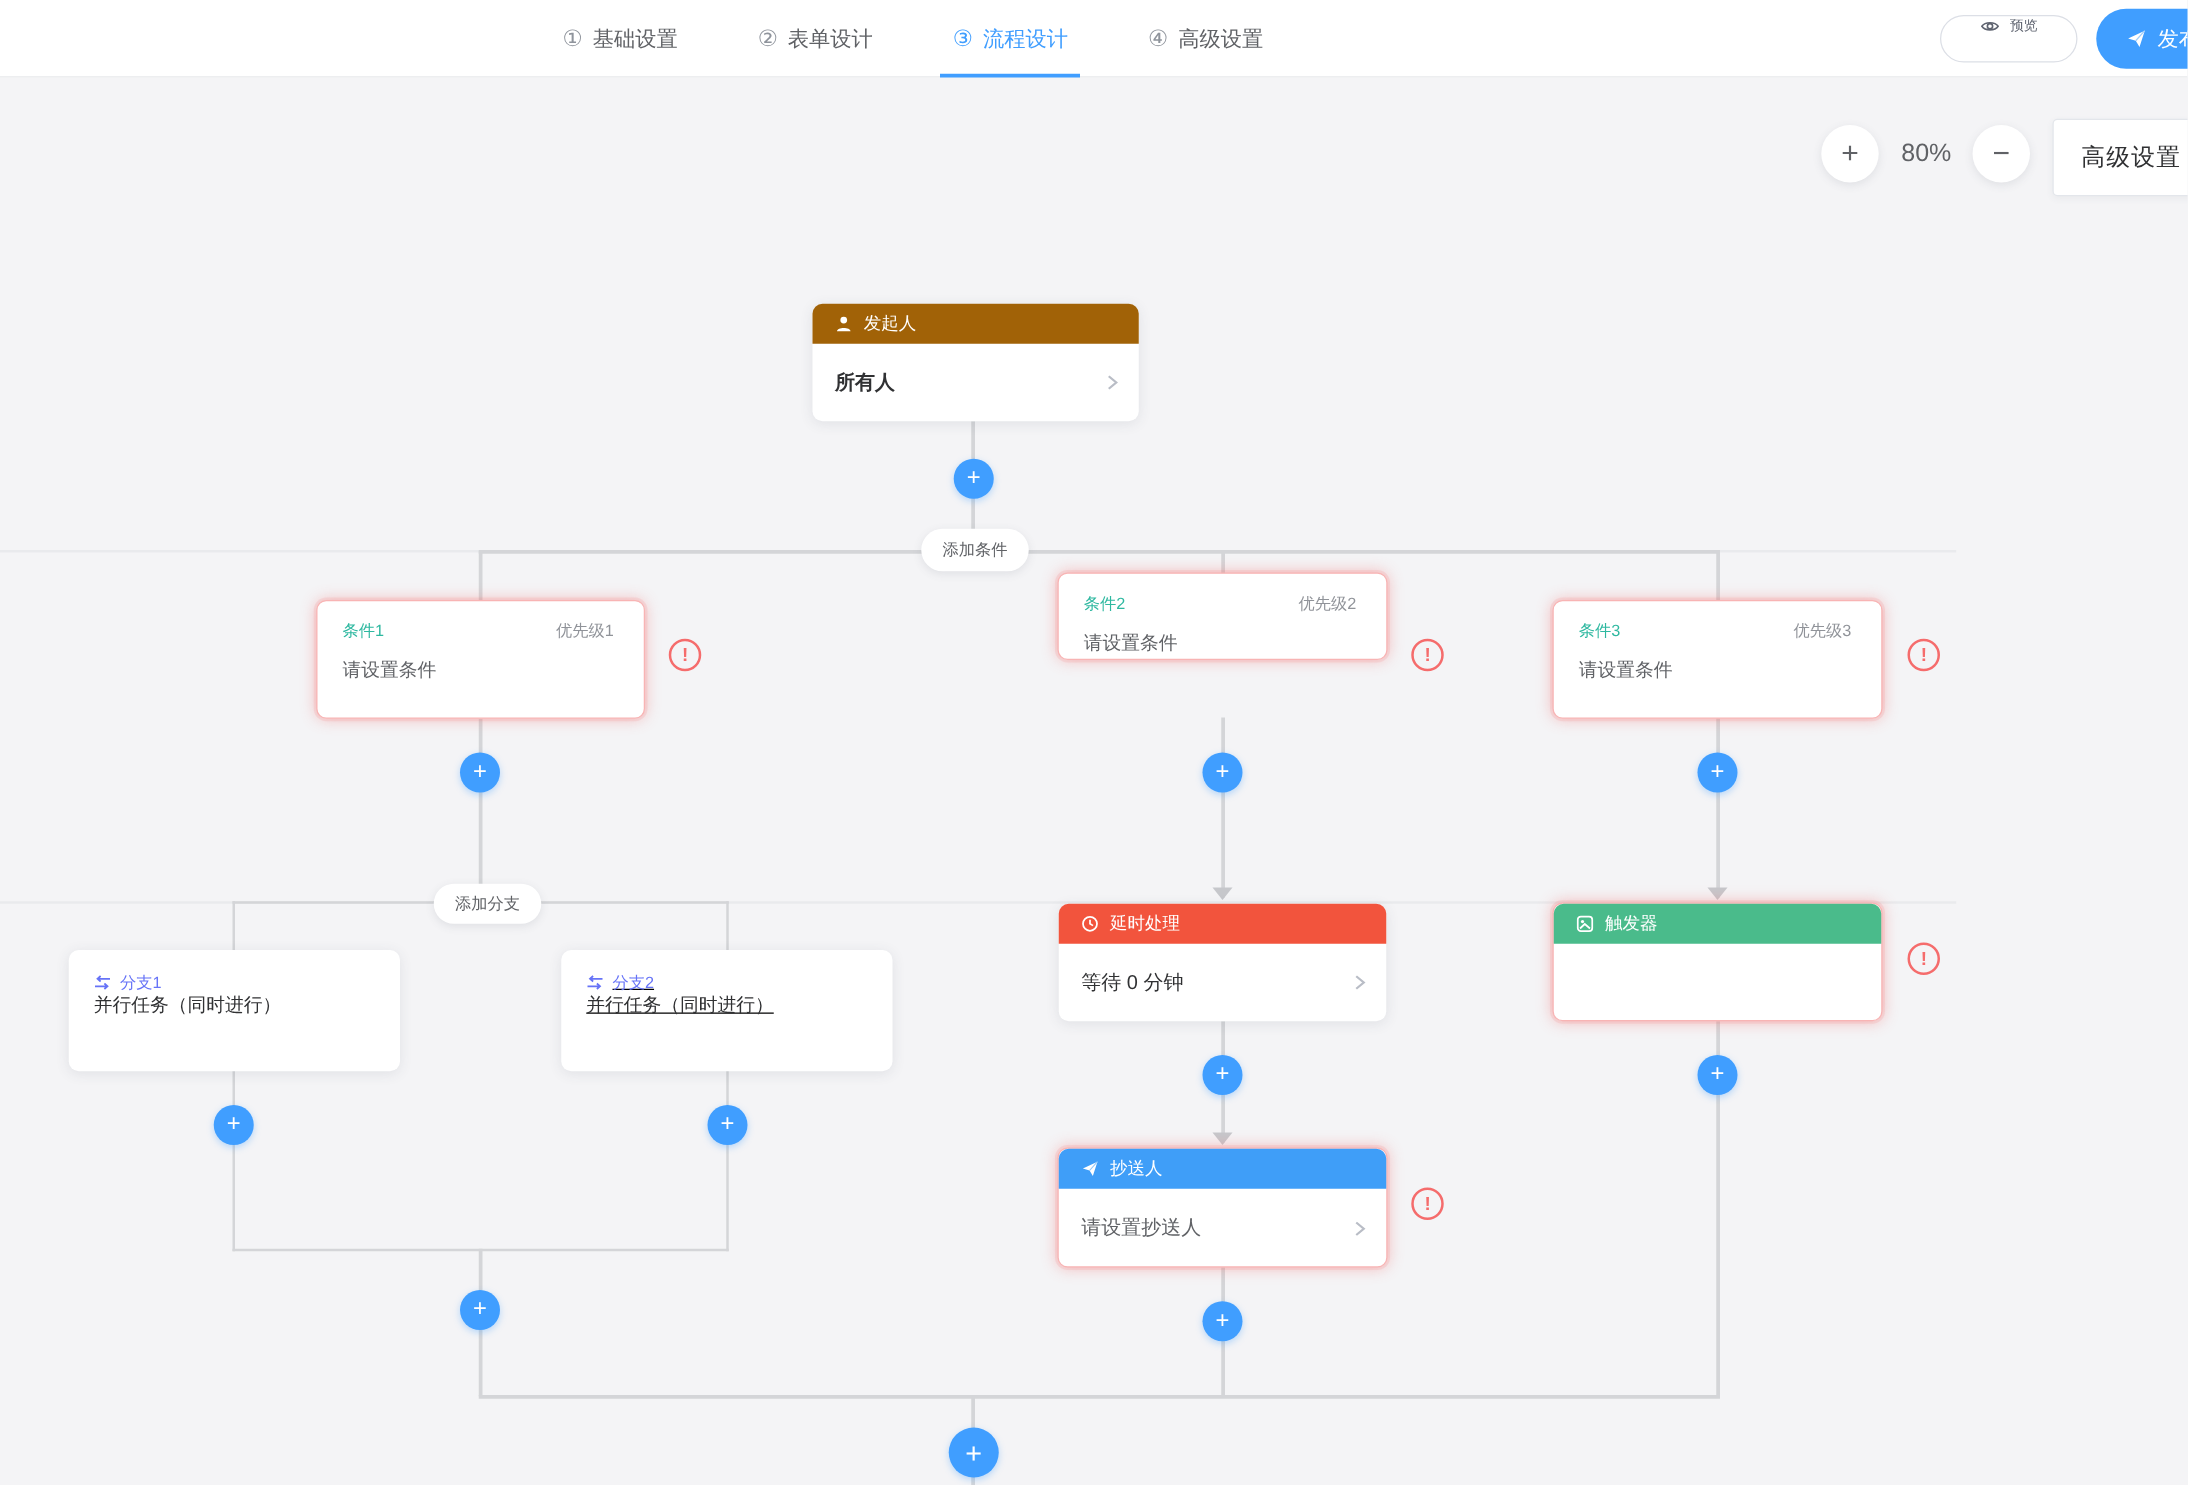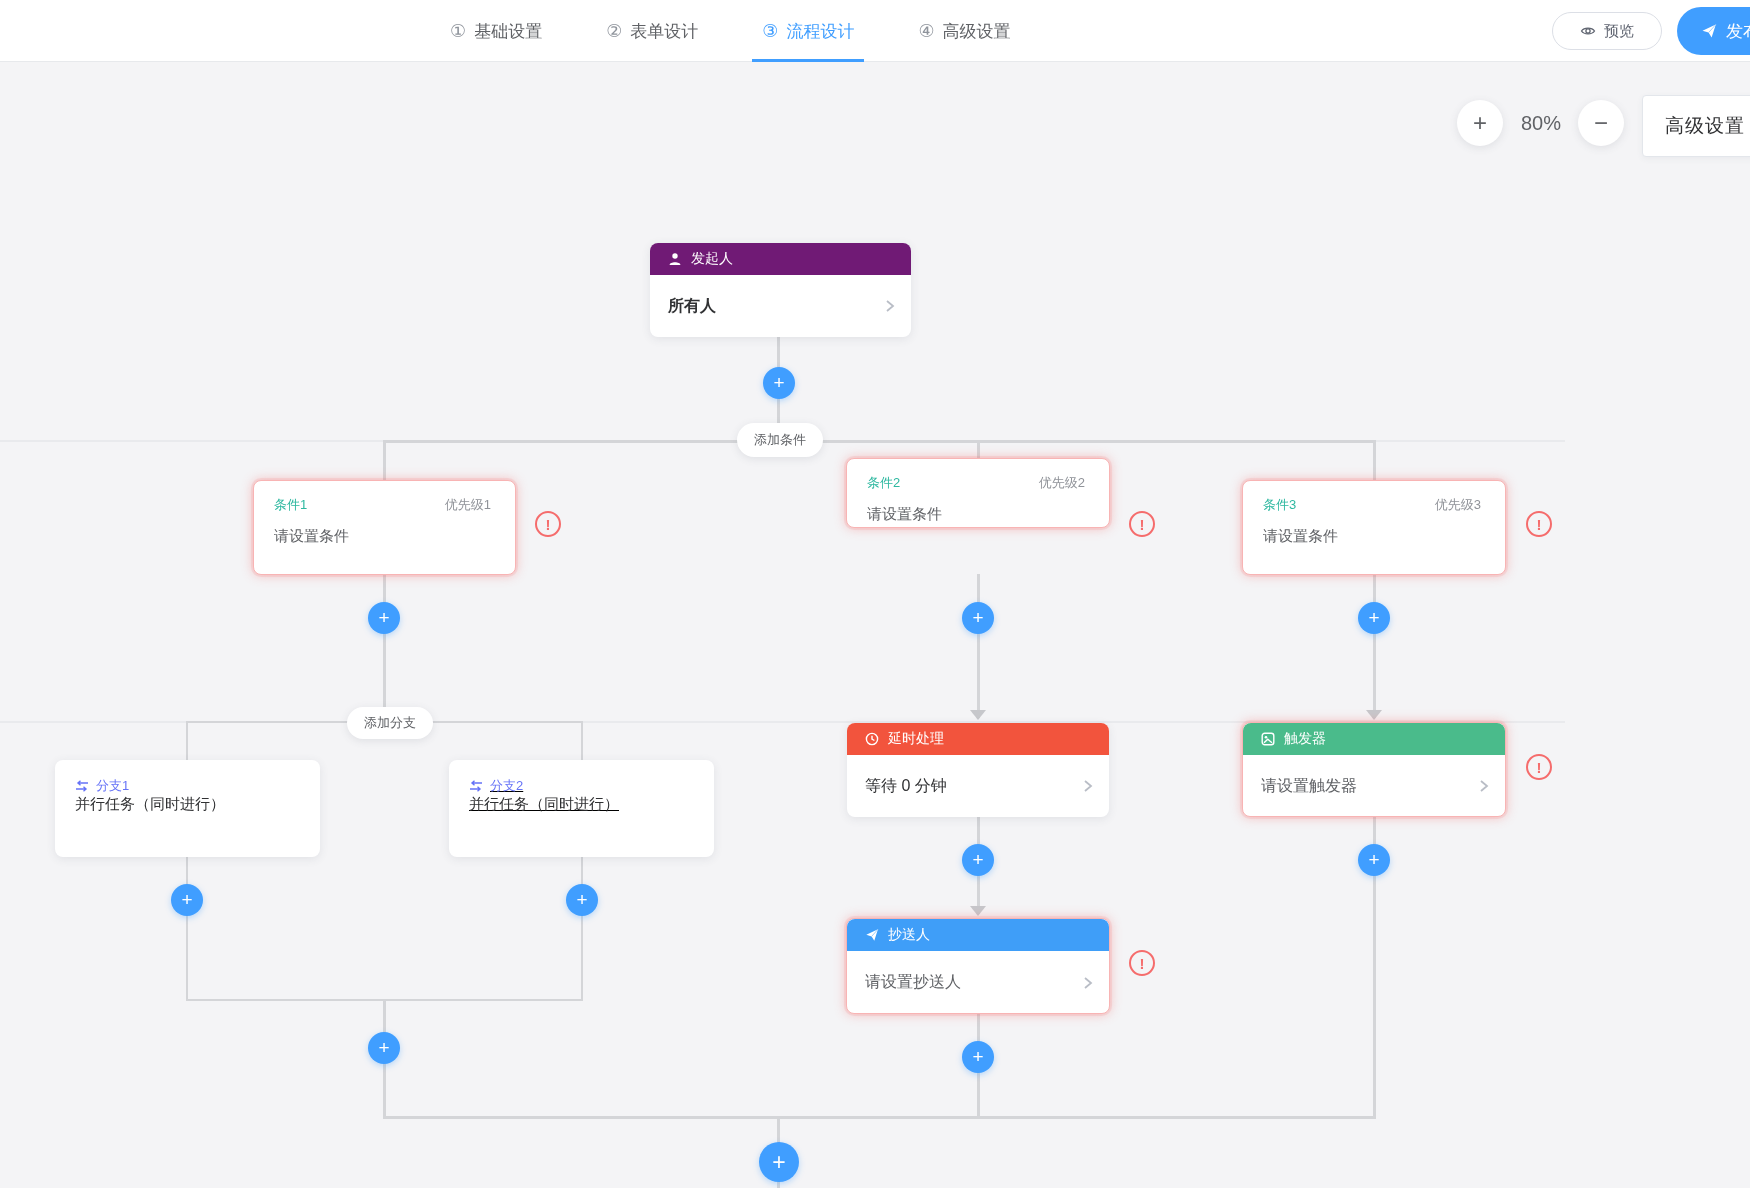--- a/index.html
+++ b/index.html
@@ -6,21 +6,21 @@
   html,body { width:1750px; height:1188px; overflow:hidden; font-family:"Liberation Sans","DejaVu Sans",sans-serif; }
   body { position:relative; background:#f4f4f6; }
 
   
   .navbar { position:absolute; left:0; top:0; width:1750px; height:62px; background:#ffffff; border-bottom:1px solid #e7e9ec; z-index:50; }
   .tabs { position:absolute; left:440px; top:0; height:62px; display:flex; align-items:stretch; gap:44px; }
   .tab { display:flex; align-items:center; gap:8px; padding:0 10px; font-size:17px; color:#606266; cursor:pointer; }
   .tab .tab-num { font-size:18px; color:#8f949c; }
   .tab.active { color:#409eff; box-shadow:inset 0 -3px 0 #409eff; }
   .tab.active .tab-num { color:#409eff; }
-  .btn-preview { position:absolute; left:1552px; top:12px; width:110px; height:38px; border-radius:19px; background:#fff; border:1px solid #dcdfe6; display:flex; align-items:center; justify-content:center; gap:8px; font-size:15px; color:#5f6470; cursor:pointer; }
+  .btn-preview { position:absolute; left:1552px; top:12px; width:110px; height:38px; border-radius:19px; background:#fff; border:1px solid #dcdfe6; display:flex; align-items:flex-start; justify-content:center; gap:8px; font-size:11px; color:#5f6470; cursor:pointer; }
   .btn-publish { position:absolute; left:1677px; top:7px; width:130px; height:48px; border-radius:24px; background:#409eff; color:#fff; display:flex; align-items:center; gap:9px; padding-left:24px; font-size:17px; cursor:pointer; }
 
   
   .zoom-circle { position:absolute; width:46px; height:46px; border-radius:50%; background:#ffffff; box-shadow:0 2px 8px rgba(70,80,100,.12); color:#606266; font-size:24px; display:flex; align-items:center; justify-content:center; cursor:pointer; z-index:20; }
   .zoom-in  { left:1457px; top:100px; }
   .zoom-out { left:1578px; top:100px; }
   .zoom-level { position:absolute; left:1503px; top:100px; width:76px; height:46px; line-height:46px; text-align:center; font-size:20px; color:#606266; z-index:20; }
   .btn-validate { position:absolute; left:1642px; top:95px; width:180px; height:62px; background:#ffffff; border:1px solid #e3e6eb; border-radius:4px; box-shadow:0 2px 6px rgba(70,80,100,.06); font-size:19px; letter-spacing:1px; color:#303133; display:flex; align-items:center; padding-left:22px; cursor:pointer; z-index:20; }
 
   
@@ -35,21 +35,21 @@
   .plus { position:absolute; width:32px; height:32px; border-radius:50%; background:#409eff; color:#ffffff; font-size:19px; font-weight:300; display:flex; align-items:center; justify-content:center; cursor:pointer; z-index:6; box-shadow:0 2px 6px rgba(64,158,255,.35); }
   .plus.big { width:40px; height:40px; font-size:23px; }
 
   
   .pill { position:absolute; background:#ffffff; border-radius:17px; box-shadow:0 2px 8px rgba(70,80,100,.12); display:flex; align-items:center; justify-content:center; font-size:13px; color:#606266; cursor:pointer; z-index:6; }
 
   
   .node { position:absolute; background:#ffffff; border-radius:8px; box-shadow:0 2px 10px rgba(60,70,90,.1); z-index:5; cursor:pointer; }
   .node.error { border:1px solid #f8b4b4; box-shadow:0 0 0 2px rgba(245,108,108,.12), 0 0 12px rgba(245,108,108,.45); }
   .node-header { height:32px; border-radius:8px 8px 0 0; display:flex; align-items:center; gap:9px; padding:0 18px; color:#ffffff; font-size:14px; }
-  .hdr-start   { background:#701a75; }
+  .hdr-start   { background:#a16207; }
   .hdr-delay   { background:#f2543d; }
   .hdr-trigger { background:#4abb8b; }
   .hdr-cc      { background:#3f9ef8; }
   .node-body { position:relative; display:flex; align-items:center; padding:0 18px; }
   .node-value { font-size:16px; color:#303133; }
   .node-value.muted { color:#606266; }
   .chevron { position:absolute; right:16px; top:50%; transform:translateY(-50%); display:flex; }
 
   .cond-card { position:absolute; background:#ffffff; border-radius:8px; z-index:5; cursor:pointer; border:1px solid #f8b4b4; box-shadow:0 0 0 2px rgba(245,108,108,.12), 0 0 12px rgba(245,108,108,.45); padding:15px 24px 0 20px; }
   .cond-top { display:flex; justify-content:space-between; font-size:13px; }
@@ -280,28 +280,20 @@
   <div class="node-header hdr-trigger">
     <span style="display:flex;">
       <svg width="14" height="14" viewBox="0 0 14 14">
           <rect x="1.2" y="1.2" width="11.6" height="11.6" rx="2.5" fill="none" stroke="#fff" stroke-width="1.4"></rect>
           <circle cx="5" cy="5.2" r="1.3" fill="#fff"></circle>
           <path d="M3 10.8 L6.8 7.2 L11 10.8" stroke="#fff" stroke-width="1.4" fill="none"></path>
         </svg>
     </span>
     <span>触发器</span>
   </div>
-  <div class="node-body" style="height:62px;">
-    <span class="node-value muted">请设置触发器</span>
-    <span class="chevron">
-      <svg width="10" height="16" viewBox="0 0 10 16">
-          <polyline points="2,3 8,8 2,13" fill="none" stroke="#b9bdc6" stroke-width="1.8"></polyline>
-        </svg>
-    </span>
-  </div>
 </div>
 <div class="err-badge" style="left:1526px; top:754px;">
     <span>!</span>
   </div>
 <div class="plus" style="left:1358px; top:844px;">
     <span>+</span>
   </div>
 
 <div class="node error" style="left:846px; top:918px; width:264px; height:96px;">
   <div class="node-header hdr-cc">

